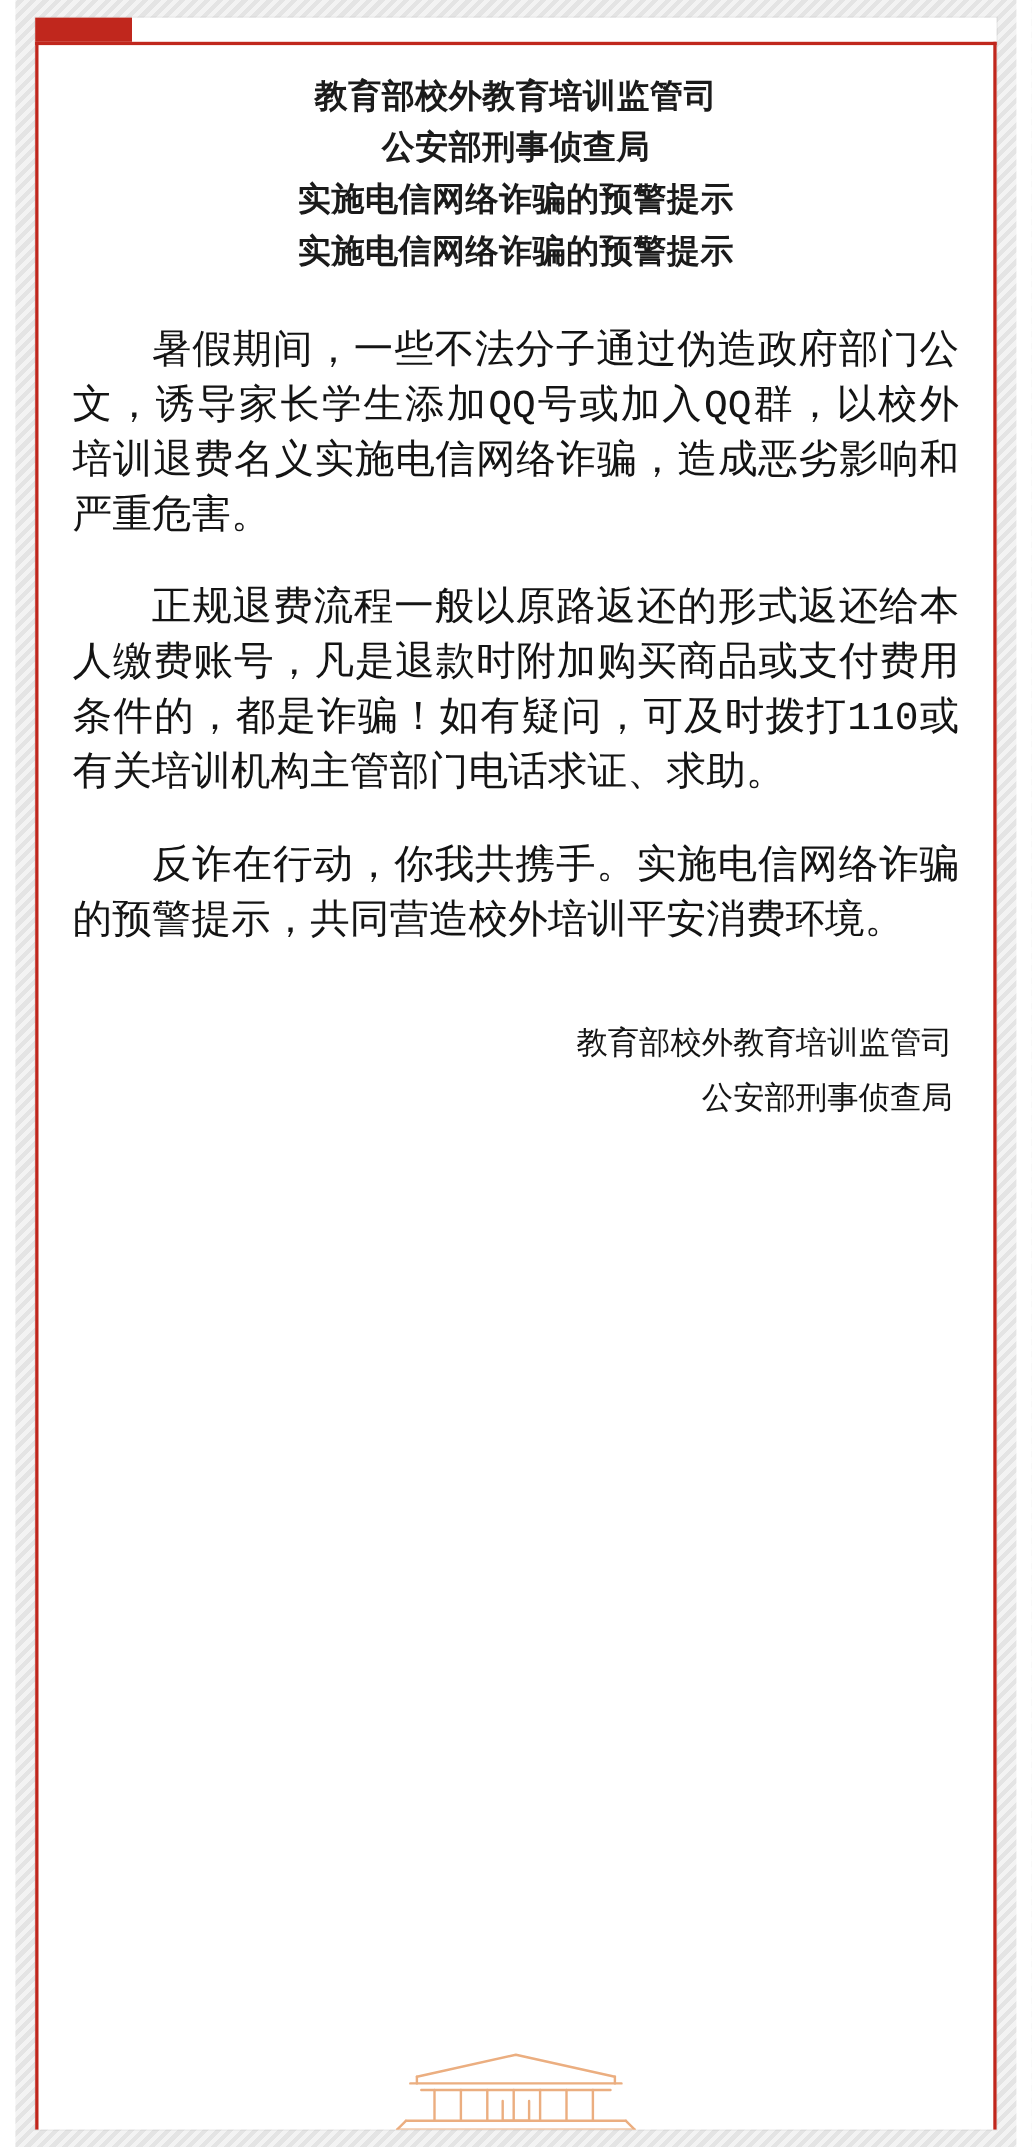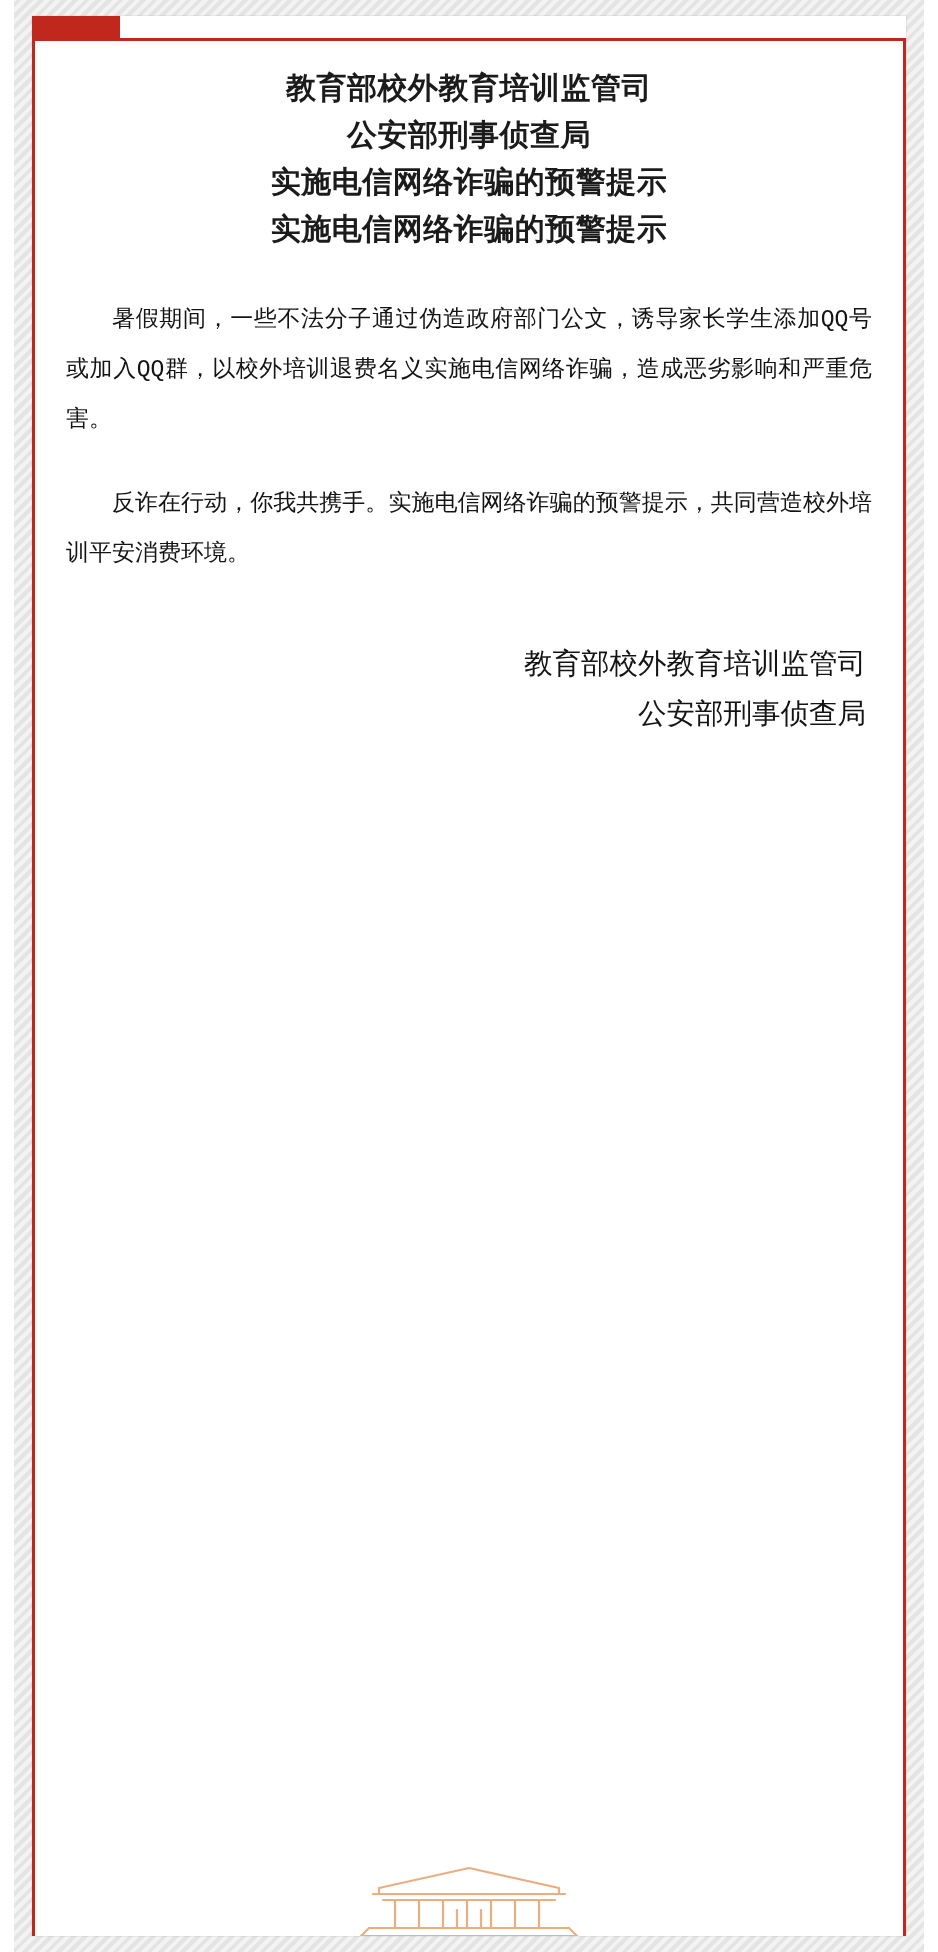--- a/index.html
+++ b/index.html
@@ -104,21 +104,21 @@
     color: #1b1b1b;
     letter-spacing: 0.5px;
     white-space: nowrap;
   }
 
   
   #body-block {
     margin-top: 40px;
   }
   .para {
-    font-size: 23px;
+    font-size: 36px;
     line-height: 50px;
     color: #141414;
     text-indent: 2em;
     margin: 0 0 34px 0;
     text-align: justify;
     text-justify: inter-ideograph;
     letter-spacing: 0px;
   }
 
   
@@ -165,20 +165,21 @@
 
       <div id="title-block">
         <div class="title-line">教育部校外教育培训监管司</div>
         <div class="title-line">公安部刑事侦查局</div>
         <div class="title-line">实施电信网络诈骗的预警提示</div>
         <div class="title-line">实施电信网络诈骗的预警提示</div>
       </div>
 
       <div id="body-block">
         <p class="para">暑假期间，一些不法分子通过伪造政府部门公文，诱导家长学生添加QQ号或加入QQ群，以校外培训退费名义实施电信网络诈骗，造成恶劣影响和严重危害。</p>
+        <p class="para">正规退费流程一般以原路返还的形式返还给本人缴费账号，凡是退款时附加购买商品或支付费用条件的，都是诈骗！如有疑问，可及时拨打110或有关培训机构主管部门电话求证、求助。</p>
         <p class="para">反诈在行动，你我共携手。实施电信网络诈骗的预警提示，共同营造校外培训平安消费环境。</p>
       </div>
 
       <div id="sign-block">
         <div class="sign-line">教育部校外教育培训监管司</div>
         <div class="sign-line">公安部刑事侦查局</div>
       </div>
 
     </div>
 

